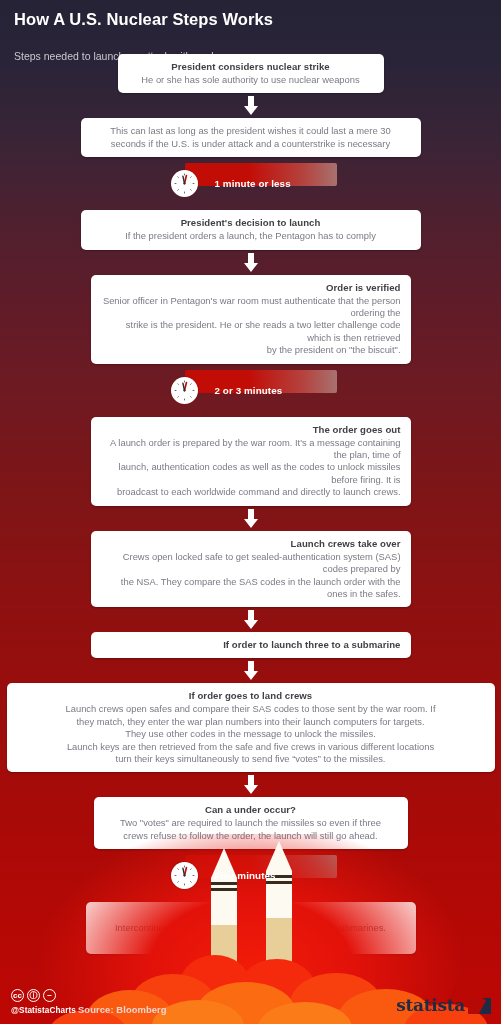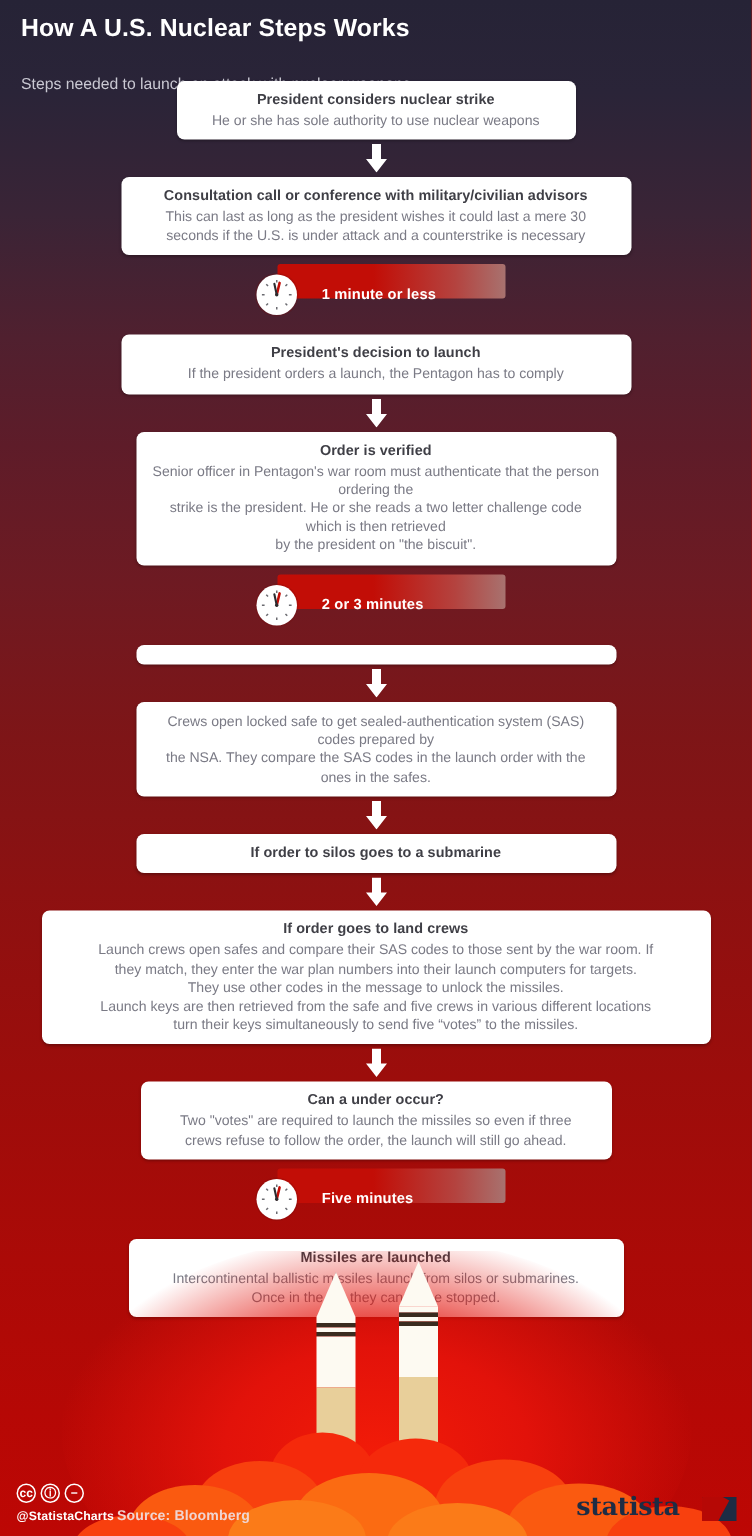--- a/index.html
+++ b/index.html
@@ -51,22 +51,22 @@
   .step .head {
     font-size:9.6px; font-weight:bold; color:#3f3f46;
     line-height:13px; letter-spacing:.05px;
   }
   .step .body {
     font-size:9.4px; color:#7a7a85; line-height:12.4px;
     margin-top:1px; white-space:pre-line;
   }
   .w-sm  { width:266px; }
   .w-md  { width:340px; }
-  .w-lg  { width:320px; }
-  .w-xl  { width:446px; }
+  .w-lg  { width:320px;text-align:right; }
+  .w-xl  { width:488px; }
   .w-mid { width:314px; }
   .w-box { width:330px; }
   
   .arrow {
     width:18px; height:19px; margin:3px 0 3px;
     display:flex; align-items:center; justify-content:center;
   }
   .arrow svg { display:block; }
   
   .timer {
@@ -125,21 +125,21 @@
   .handle {
     position:absolute; left:11px; bottom:9px;
     font-size:8.2px; font-weight:bold; color:#ffffff; letter-spacing:.1px;
   }
   .source {
     position:absolute; left:78px; bottom:9px;
     font-size:9.4px; color:#f0d5d2; letter-spacing:.1px;font-weight:bold;
   }
   .statista {
     position:absolute; right:10px; bottom:10px;
-    display:flex; align-items:flex-end; gap:15px;
+    display:flex; align-items:flex-end; gap:3px;
   }
   .statista .word {
     font-family:"DejaVu Serif", serif;
     font-size:17px; font-weight:bold; color:#1d2c44; letter-spacing:-.3px;
     line-height:17px;
   }
   .statista .mark {
     width:23px; height:16px; background:#1d2c44; position:relative; overflow:hidden;
   }
   .statista .mark::before {
@@ -164,21 +164,20 @@
       <div class="body">He or she has sole authority to use nuclear weapons</div>
     </div>
 
     <div class="arrow">
       <svg width="18" height="19" viewBox="0 0 18 19">
           <path d="M6 0h6v10h4l-7 9-7-9h4z" fill="#ffffff"></path>
         </svg>
     </div>
 
     <div class="step w-md">
-      <div class="head">Consultation call or conference with military/civilian advisors</div>
       <div class="body">This can last as long as the president wishes it could last a mere 30
 seconds if the U.S. is under attack and a counterstrike is necessary</div>
     </div>
 
     <div class="timer">
       <div class="bar"></div>
       <div class="clock">
         <svg width="23" height="23" viewBox="0 0 23 23">
           <circle cx="11.5" cy="11.5" r="10.6" fill="#ffffff"></circle>
           <g stroke="#6a6a70" stroke-width="1">
@@ -234,41 +233,46 @@
           </g>
           <line x1="11.5" y1="11.5" x2="13.4" y2="3.6" stroke="#c20d06" stroke-width="1.7" stroke-linecap="round"></line>
           <line x1="11.5" y1="11.5" x2="9.9" y2="4.2" stroke="#2c2c30" stroke-width="1.4" stroke-linecap="round"></line>
           <circle cx="11.5" cy="11.5" r="1.1" fill="#2c2c30"></circle>
         </svg>
       </div>
       <div class="tlabel">2 or 3 minutes</div>
     </div>
 
     <div class="step w-lg">
+      <div class="head">The order goes out</div>
+      <div class="body">A launch order is prepared by the war room. It's a message containing the plan, time of
+launch, authentication codes as well as the codes to unlock missiles before firing. It is
+broadcast to each worldwide command and directly to launch crews.</div>
     </div>
 
     <div class="arrow">
       <svg width="18" height="19" viewBox="0 0 18 19">
           <path d="M6 0h6v10h4l-7 9-7-9h4z" fill="#ffffff"></path>
         </svg>
     </div>
 
     <div class="step w-lg">
+      <div class="head">Launch crews take over</div>
       <div class="body">Crews open locked safe to get sealed-authentication system (SAS) codes prepared by
 the NSA. They compare the SAS codes in the launch order with the ones in the safes.</div>
     </div>
 
     <div class="arrow">
       <svg width="18" height="19" viewBox="0 0 18 19">
           <path d="M6 0h6v10h4l-7 9-7-9h4z" fill="#ffffff"></path>
         </svg>
     </div>
 
     <div class="step w-lg">
-      <div class="head">If order to silos goes to a submarine</div>
+      <div class="head">If order to launch three to a submarine</div>
     </div>
 
     <div class="arrow">
       <svg width="18" height="19" viewBox="0 0 18 19">
           <path d="M6 0h6v10h4l-7 9-7-9h4z" fill="#ffffff"></path>
         </svg>
     </div>
 
     <div class="step w-xl">
       <div class="head">If order goes to land crews</div>

